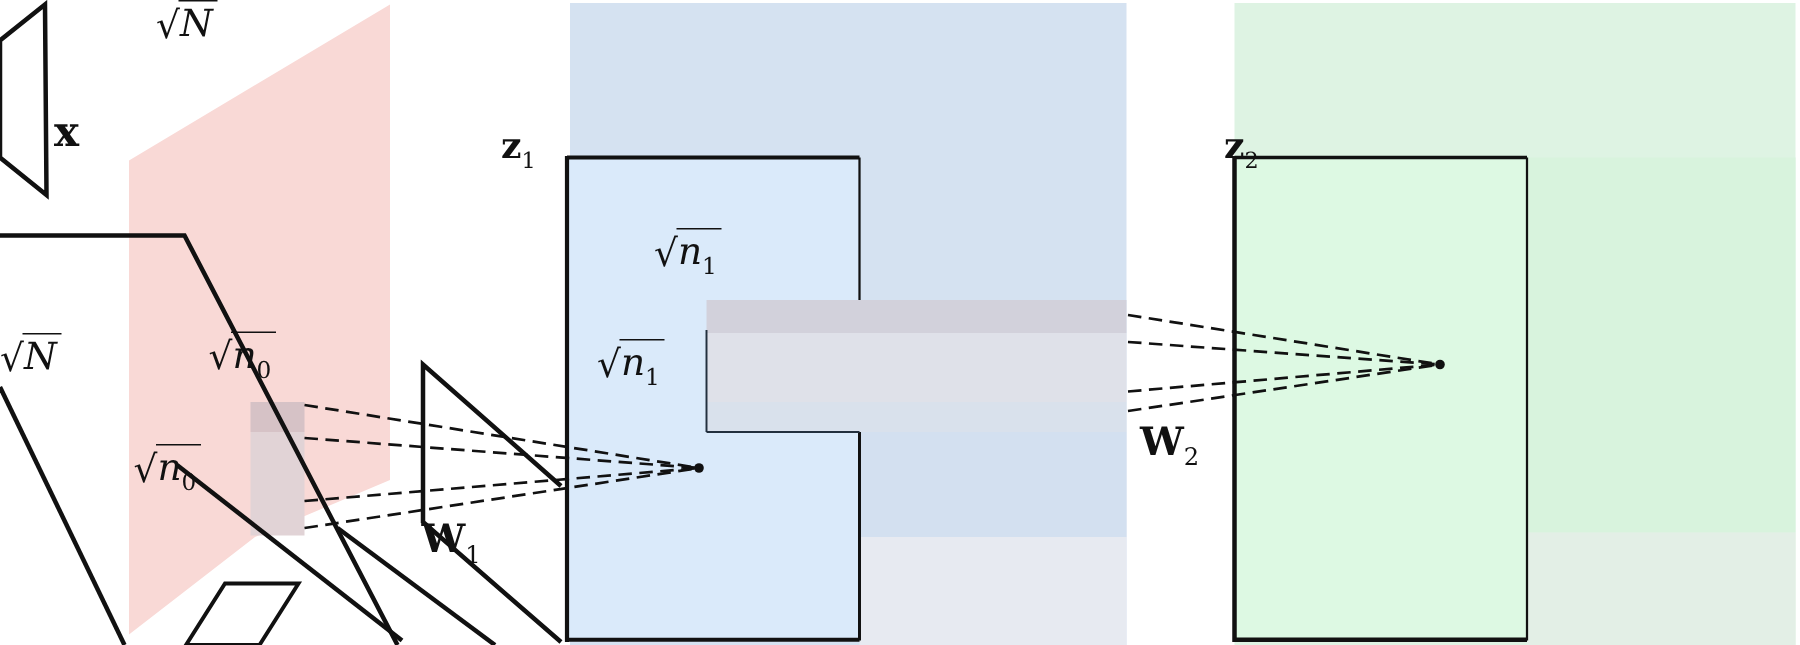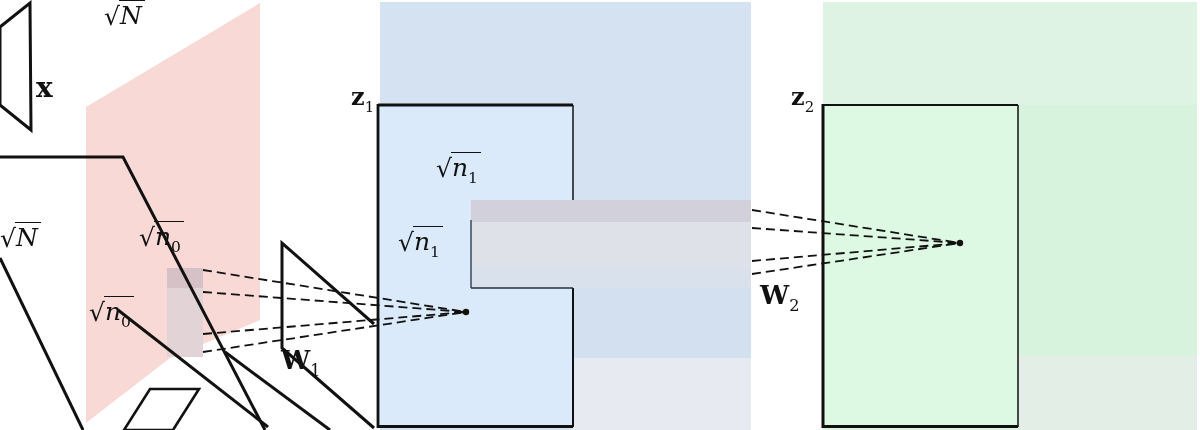--- a/index.html
+++ b/index.html
@@ -6,21 +6,21 @@
   .stage{position:relative;width:1200px;height:430px;background:#ffffff;overflow:hidden;
          font-family:"DejaVu Serif", serif;}
   svg{position:absolute;left:0;top:0;}
   .mlabel{position:absolute;color:#111;font-size:25px;line-height:1;white-space:nowrap;}
   .mlabel i{font-style:italic;}
   .mlabel .arg{display:inline-block;border-top:1.8px solid #111;padding:2px 3px 0 1px;}
   .mlabel .rad{display:inline-block;margin-right:-1px;transform:translateY(1px);}
   .mlabel sub{font-size:0.62em;line-height:0;vertical-align:-0.45em;font-style:normal;}
   .mlabel b{font-weight:bold;font-style:normal;}
   .sz-x{font-size:28px;}
-  .sz-z{font-size:24px;margin-left:17px;}
+  .sz-z{font-size:24px;}
   .sz-w{font-size:26px;text-align:right;}
 </style>
 </head>
 <body>
 
 <div class="stage">
   <svg width="1200" height="430" viewBox="0 0 1200 430">
 
     <polygon points="86,107 260,3 260,320 170,358 86,423" fill="#f9d9d6"></polygon>
 
@@ -113,20 +113,20 @@
   </div>
 
   <div class="mlabel" style="left:398px;top:226px;">
     <span class="rad">√</span><span class="arg"><i>n</i><sub>1</sub></span>
   </div>
 
   <div class="mlabel sz-w" style="left:281px;top:347px;">
     <b>W</b><sub>1</sub>
   </div>
 
-  <div class="mlabel sz-z" style="left:774px;top:85px;">
+  <div class="mlabel sz-z" style="left:816px;top:85px;">
     <b>z</b><sub>2</sub>
   </div>
 
   <div class="mlabel sz-w" style="left:760px;top:282px;">
     <b>W</b><sub>2</sub>
   </div>
 </div>
 
 </body></html>

